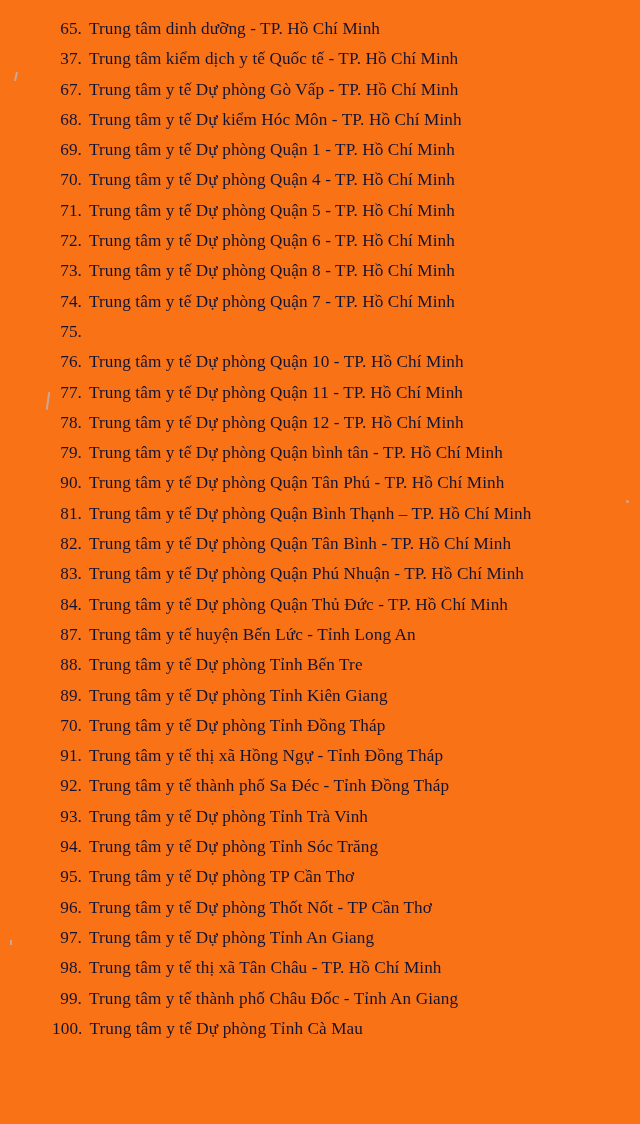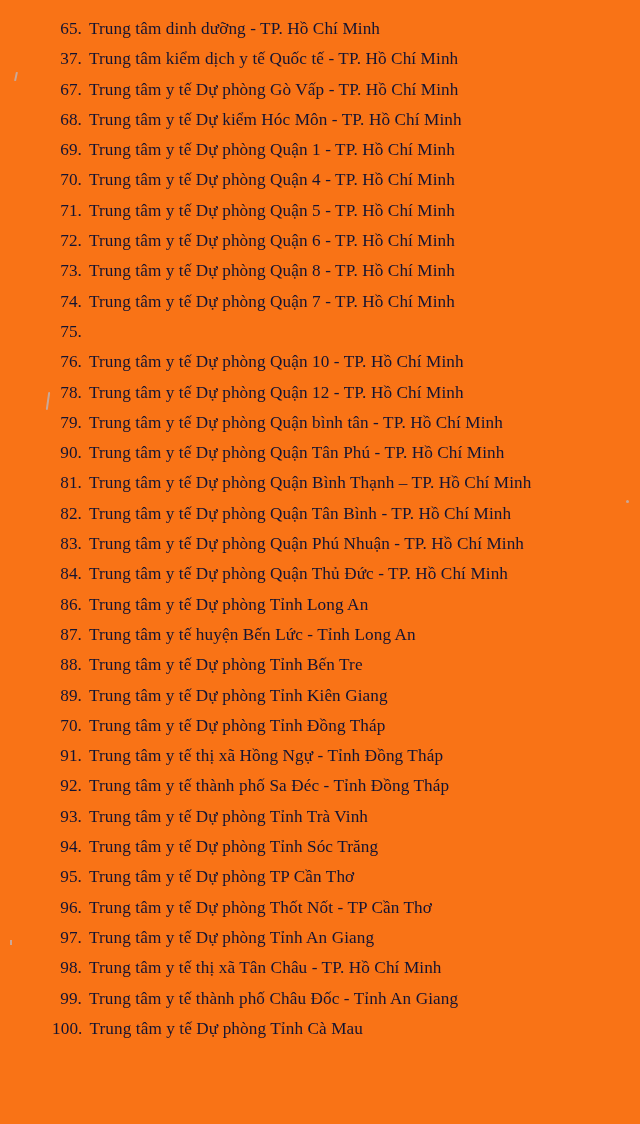--- a/index.html
+++ b/index.html
@@ -102,20 +102,24 @@
         <span class="line-text">Trung tâm y tế  Dự phòng Quận 7 - TP. Hồ Chí Minh</span>
       </li>
       <li class="doc-line">
         <span class="line-num">75.</span>
       </li>
       <li class="doc-line">
         <span class="line-num">76.</span>
         <span class="line-text">Trung tâm y tế  Dự phòng  Quận 10 - TP. Hồ Chí Minh</span>
       </li>
       <li class="doc-line">
+        <span class="line-num">77.</span>
+        <span class="line-text">Trung tâm y tế  Dự phòng  Quận 11 - TP. Hồ Chí Minh</span>
+      </li>
+      <li class="doc-line">
         <span class="line-num">78.</span>
         <span class="line-text">Trung tâm y tế  Dự phòng Quận 12 - TP. Hồ Chí Minh</span>
       </li>
       <li class="doc-line">
         <span class="line-num">79.</span>
         <span class="line-text">Trung tâm y tế  Dự phòng Quận bình tân - TP. Hồ Chí Minh</span>
       </li>
       <li class="doc-line">
         <span class="line-num">90.</span>
         <span class="line-text">Trung tâm y tế  Dự phòng Quận Tân Phú - TP. Hồ Chí Minh</span>
@@ -128,24 +132,20 @@
         <span class="line-num">82.</span>
         <span class="line-text">Trung tâm y tế  Dự phòng Quận Tân Bình - TP. Hồ Chí Minh</span>
       </li>
       <li class="doc-line">
         <span class="line-num">83.</span>
         <span class="line-text">Trung tâm y tế  Dự phòng Quận Phú Nhuận - TP. Hồ Chí Minh</span>
       </li>
       <li class="doc-line">
         <span class="line-num">84.</span>
         <span class="line-text">Trung tâm y tế  Dự phòng Quận Thủ Đức - TP. Hồ Chí Minh</span>
-      </li>
-      <li class="doc-line">
-        <span class="line-num">86.</span>
-        <span class="line-text">Trung tâm y tế  Dự phòng Tỉnh Long An</span>
       </li>
       <li class="doc-line">
         <span class="line-num">87.</span>
         <span class="line-text">Trung tâm y tế  huyện Bến Lức - Tỉnh Long An</span>
       </li>
       <li class="doc-line">
         <span class="line-num">88.</span>
         <span class="line-text">Trung tâm y tế  Dự phòng Tỉnh Bến Tre</span>
       </li>
       <li class="doc-line">

